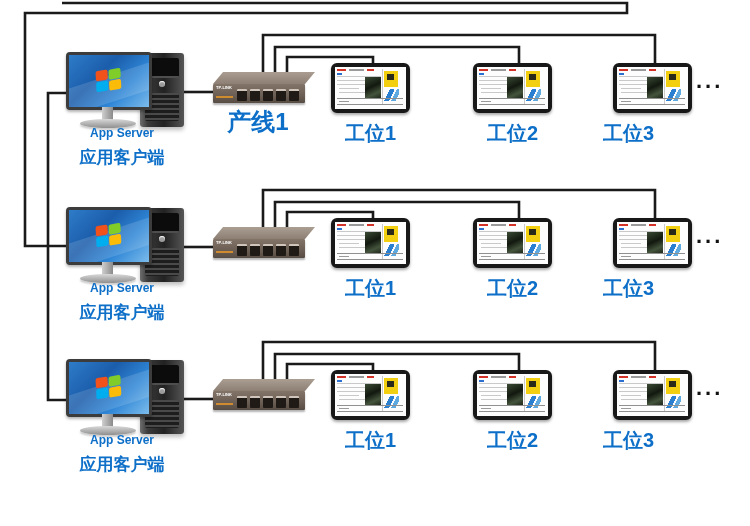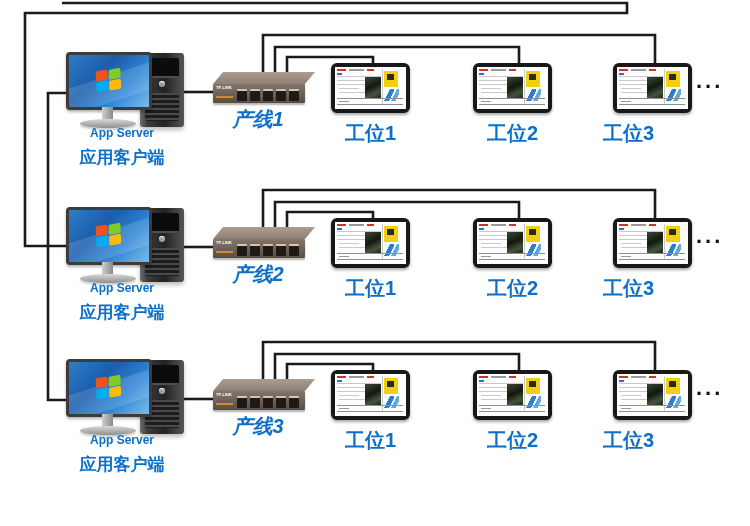--- a/index.html
+++ b/index.html
@@ -48,21 +48,21 @@
        clip-path:polygon(16px 4px,108px 4px,98px 16px,6px 16px);}
   .sw-front{position:absolute;left:6px;top:16px;width:92px;height:19px;border-radius:1px;
        background:linear-gradient(180deg,#837468 0%,#6b5e54 60%,#574c43 100%);
        box-shadow:0 2px 2px rgba(0,0,0,.3);}
   .sw-brand{position:absolute;left:3px;top:1px;color:#fff;font-size:8px;font-weight:bold;
        transform:scale(.5);transform-origin:left top;white-space:nowrap;}
   .sw-sub{position:absolute;left:3px;top:12px;width:17px;height:2px;background:#cf8c2e;}
   .sw-port{position:absolute;top:5px;width:10px;height:10px;background:#201a16;
        border-top:2px solid #cfc5ba;border-radius:1px;}
   .sp1{left:24px;} .sp2{left:37px;} .sp3{left:50px;} .sp4{left:63px;} .sp5{left:76px;}
-  .sw-lbl{left:210px;top:106px;width:96px;font-size:20px;font-style:italic;}
+  .sw-lbl{left:210px;top:106px;width:96px;font-size:24px;}
 
   
   .ws{position:absolute;top:63px;width:71px;height:42px;background:#fff;
       border:4px solid #181818;border-radius:6px;box-shadow:0 2px 3px rgba(0,0,0,.35);}
   .ws1{left:331px;} .ws2{left:473px;} .ws3{left:613px;}
   .ws-screen{position:absolute;left:0;top:0;right:0;bottom:0;overflow:hidden;background:#fdfdfd;}
   .ws-screen i{position:absolute;display:block;}
   .m.red{background:#d23227;} .m.blue{background:#2b6fd0;} .m.dim{background:#9a9a9a;}
   .m.hl{background:#c9c9c9;} .m.dk{background:#8f8f8f;}
   .m.photo{background:linear-gradient(155deg,#3a4a34 0%,#12180f 45%,#44543c 75%,#20281c 100%);}
@@ -239,21 +239,20 @@
       <div class="sw-front">
         <span class="sw-brand">TP-LINK</span>
         <span class="sw-sub"></span>
         <span class="sw-port sp1"></span>
         <span class="sw-port sp2"></span>
         <span class="sw-port sp3"></span>
         <span class="sw-port sp4"></span>
         <span class="sw-port sp5"></span>
       </div>
     </div>
-    <div class="lbl sw-lbl">产线2</div>
 
     <div class="ws ws1">
         <div class="ws-screen">
   <i class="m red" style="left:2px;top:2px;width:9px;height:2px"></i>
   <i class="m dim" style="left:14px;top:2px;width:15px;height:2px"></i>
   <i class="m red" style="left:32px;top:2px;width:7px;height:2px"></i>
   <i class="m blue" style="left:2px;top:6px;width:5px;height:2px"></i>
   <i class="m hl" style="left:2px;top:9px;width:44px;height:1px"></i>
   <i class="m hl" style="left:2px;top:13px;width:32px;height:1px"></i>
   <i class="m hl" style="left:2px;top:17px;width:44px;height:1px"></i>
@@ -347,21 +346,20 @@
       <div class="sw-front">
         <span class="sw-brand">TP-LINK</span>
         <span class="sw-sub"></span>
         <span class="sw-port sp1"></span>
         <span class="sw-port sp2"></span>
         <span class="sw-port sp3"></span>
         <span class="sw-port sp4"></span>
         <span class="sw-port sp5"></span>
       </div>
     </div>
-    <div class="lbl sw-lbl">产线3</div>
 
     <div class="ws ws1">
         <div class="ws-screen">
   <i class="m red" style="left:2px;top:2px;width:9px;height:2px"></i>
   <i class="m dim" style="left:14px;top:2px;width:15px;height:2px"></i>
   <i class="m red" style="left:32px;top:2px;width:7px;height:2px"></i>
   <i class="m blue" style="left:2px;top:6px;width:5px;height:2px"></i>
   <i class="m hl" style="left:2px;top:9px;width:44px;height:1px"></i>
   <i class="m hl" style="left:2px;top:13px;width:32px;height:1px"></i>
   <i class="m hl" style="left:2px;top:17px;width:44px;height:1px"></i>

